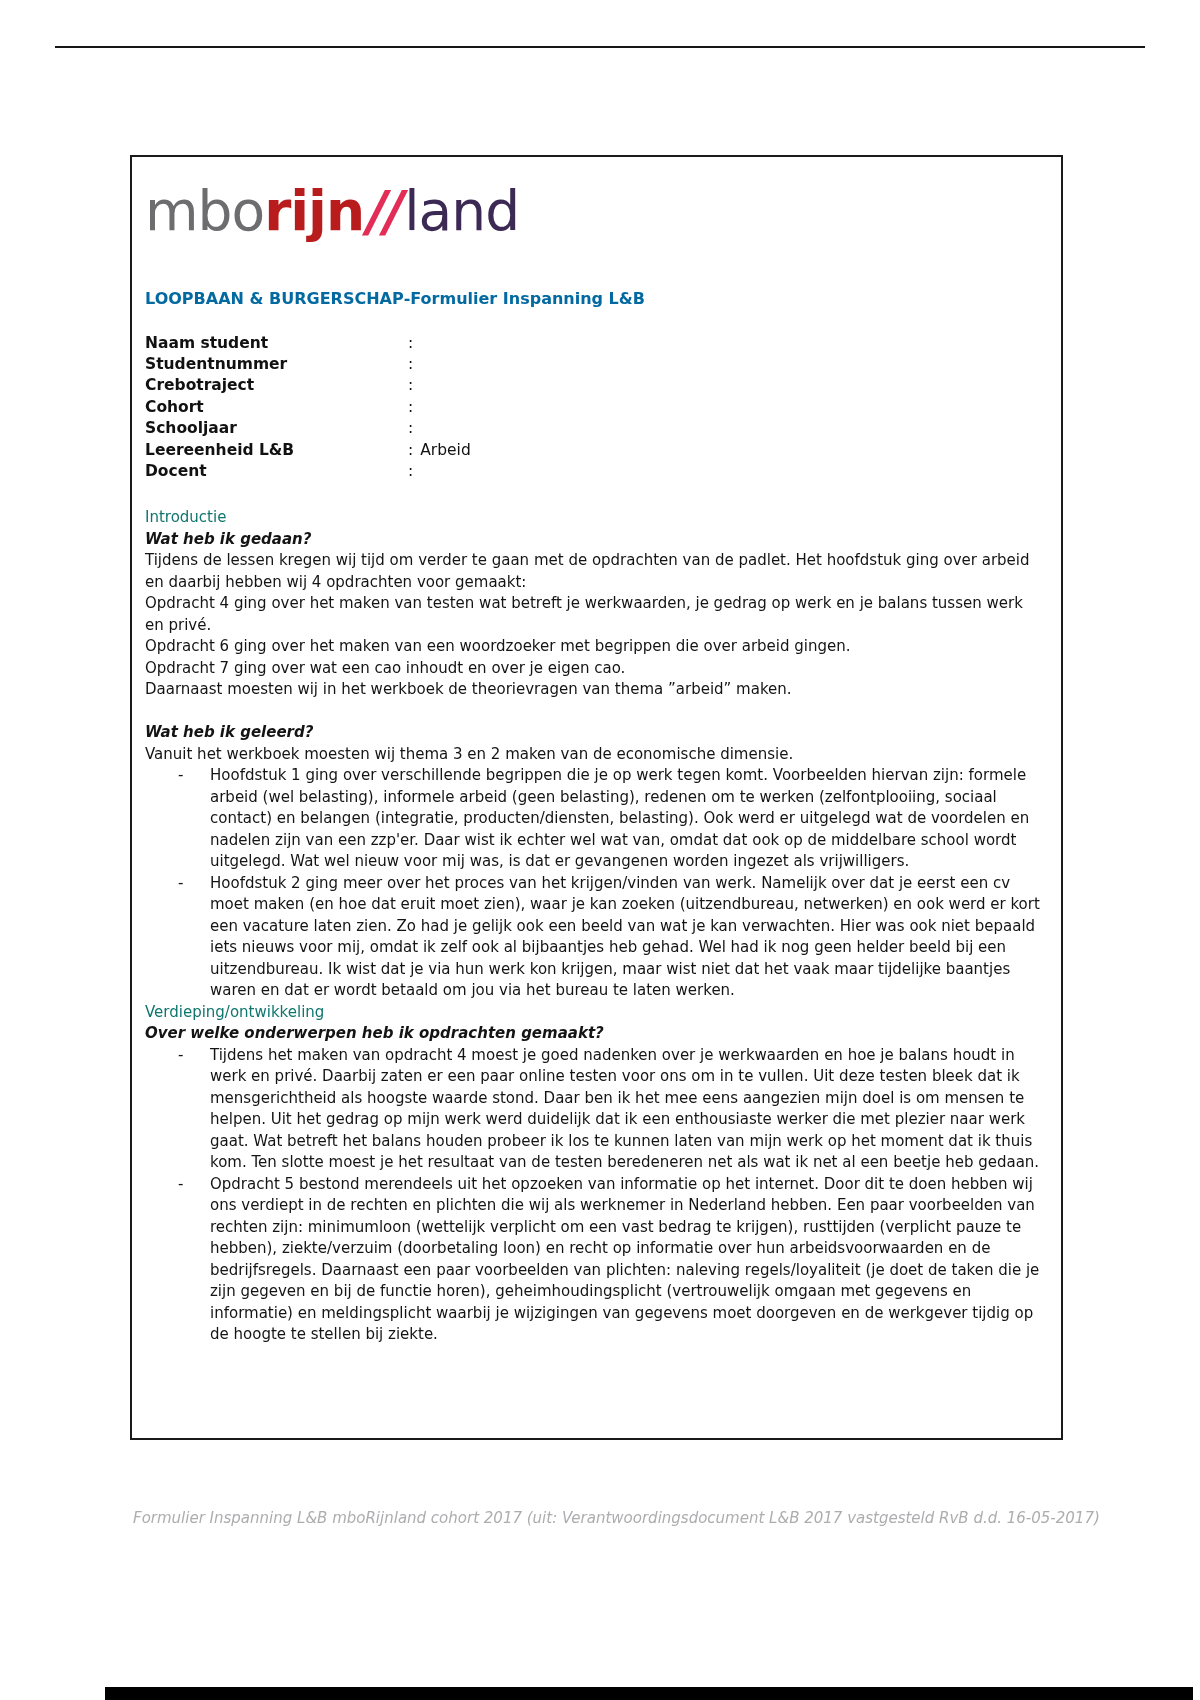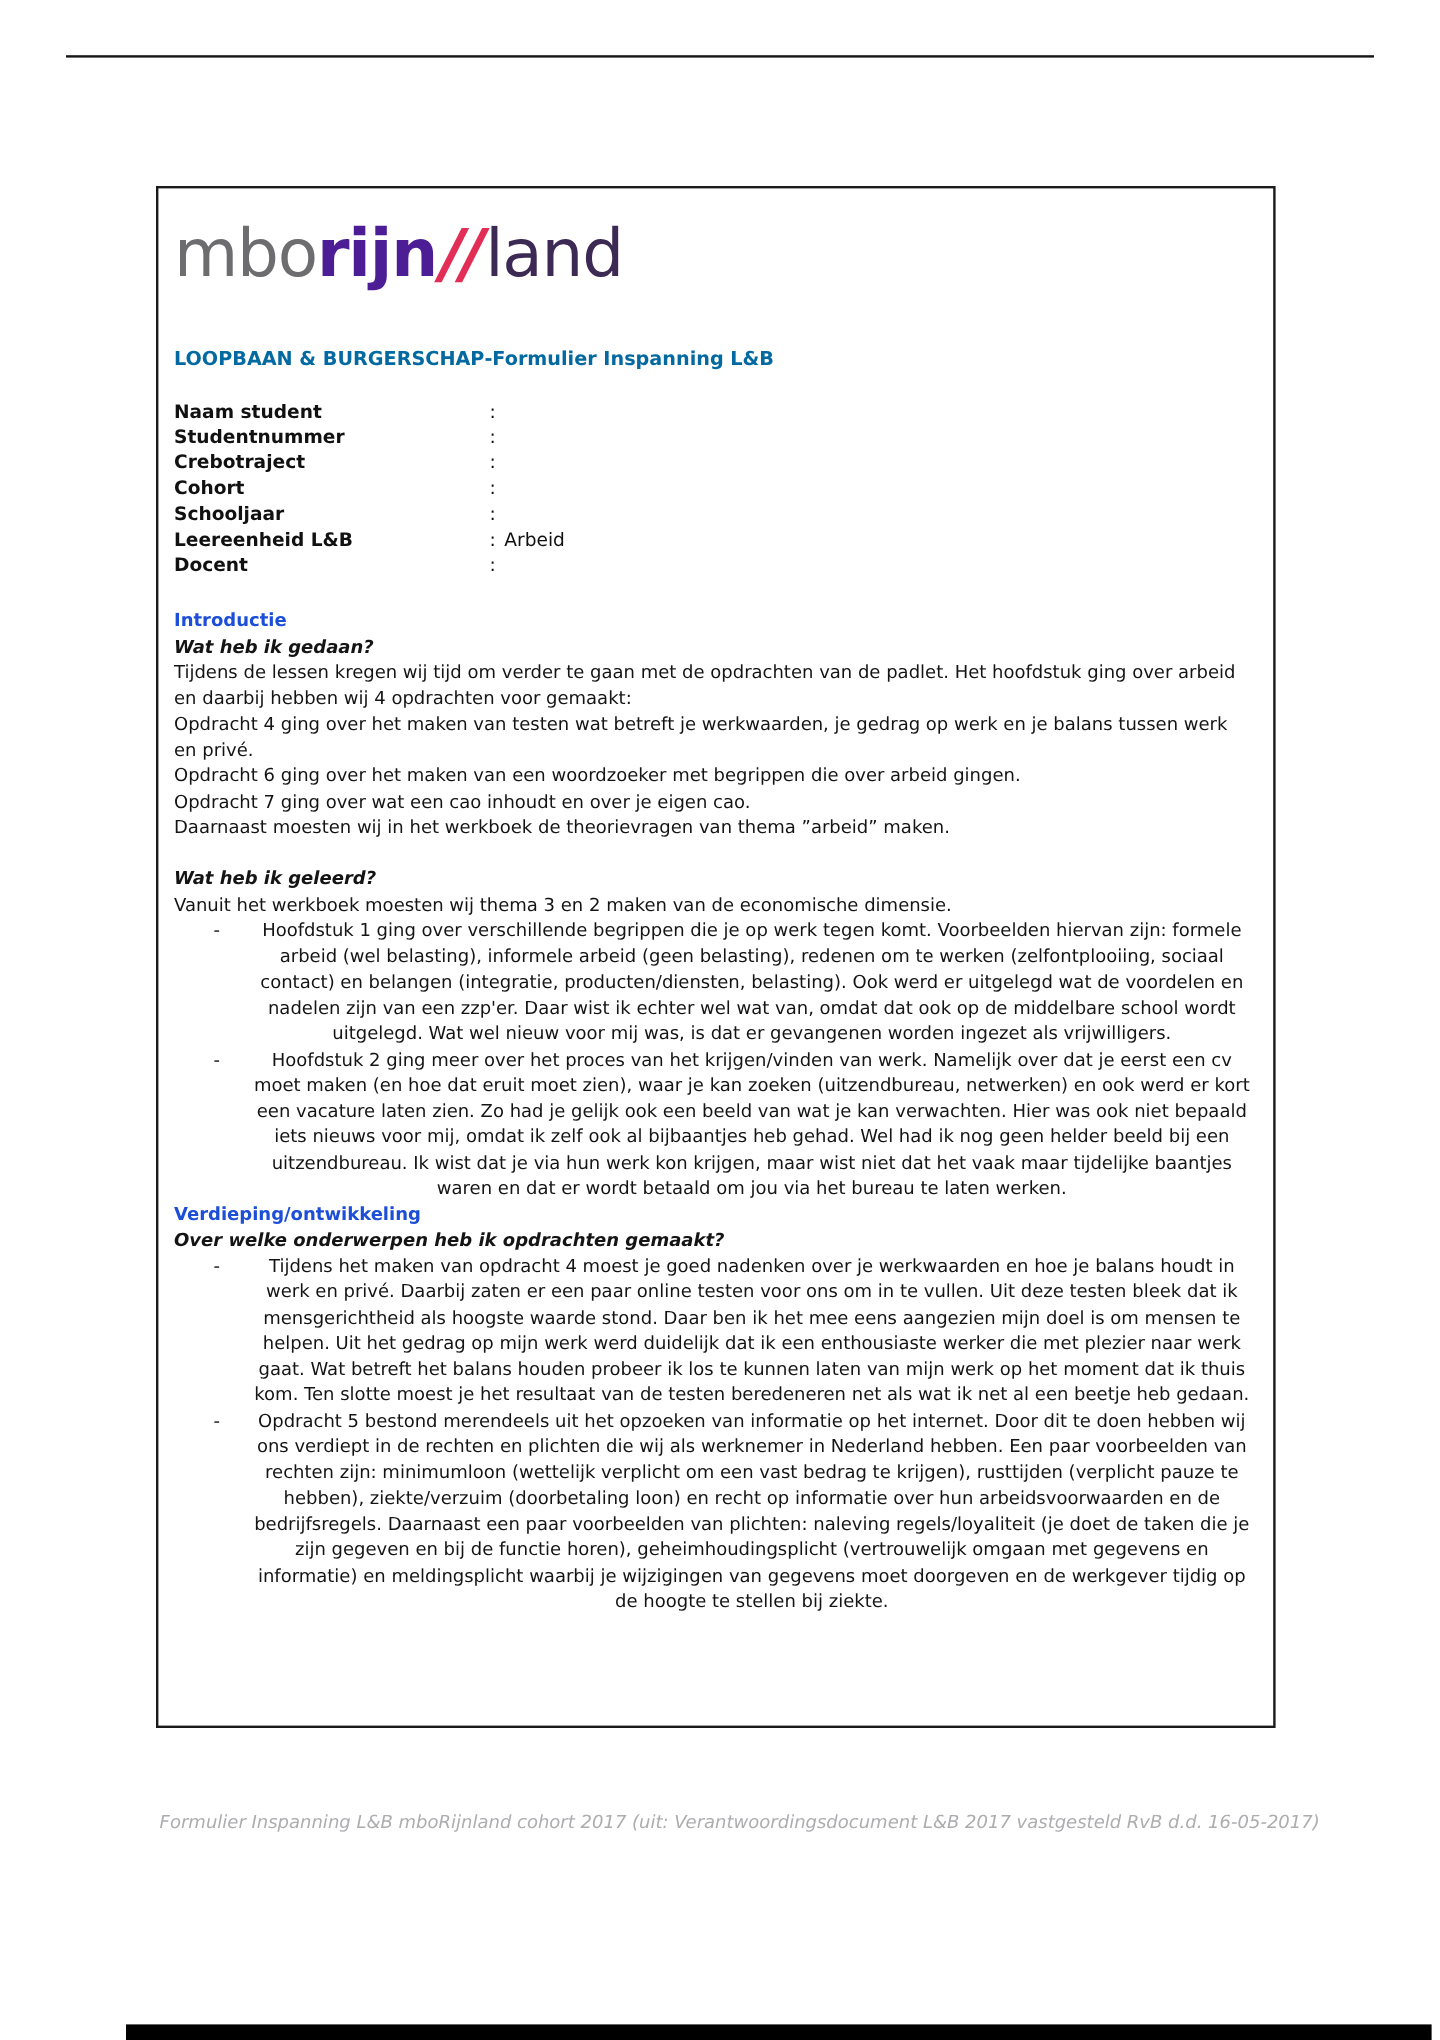--- a/index.html
+++ b/index.html
@@ -7,42 +7,42 @@
               font-family:"DejaVu Sans","Liberation Sans",sans-serif; color:#141414; }
   .page { position:relative; width:1200px; height:1700px; background:#ffffff; }
 
   .top-rule { position:absolute; left:55px; top:46px; width:1090px; height:2px; background:#161616; }
 
   .doc { position:absolute; left:130px; top:155px; width:933px; height:1285px;
          border:2px solid #1a1a1a; background:#ffffff; padding:0 18px 0 13px; }
 
   .logo { margin-top:24px; font-size:55px; line-height:1.1; letter-spacing:-1px; white-space:nowrap; }
   .logo-mbo   { color:#6d6d70; font-weight:400; }
-  .logo-rijn  { color:#4c1d95; font-weight:700; }
+  .logo-rijn  { color:#b91c1c; font-weight:700; }
   .logo-slashes { color:#e22e56; font-weight:700; font-style:italic; letter-spacing:-3px; padding:0 3px; }
   .logo-land  { color:#3c2a55; font-weight:400; }
 
   .doc-title { margin-top:46px; display:flex; align-items:center; 
                font-size:16px; font-weight:700; color:#0369a1; line-height:21px; }
 
   .form { margin-top:24px; font-size:15.5px; line-height:21.4px; color:#111111; }
   .form-row { display:flex; }
   .f-label { font-weight:700; width:263px; flex:none; }
   .f-colon { flex:none; margin-right:7px; }
   .f-value { }
 
   .content { margin-top:25px; font-size:15px; line-height:21.5px; color:#141414; }
   .content p { margin:0; }
-  .h-purple { color:#1d4ed8; font-weight:700; }
+  .h-purple { color:#0f766e; font-weight:400; }
   .q { font-weight:700; font-style:italic; }
   .q.spaced { margin-top:21.5px; }
 
   .bullet { display:flex; padding-left:33px; }
   .bullet .dash { flex:none; width:32px; }
-  .bullet .btext { flex:1;text-align:center; }
+  .bullet .btext { flex:1; }
 
   .footer { position:absolute; left:133px; top:1509px; width:1000px;
             font-size:15px; color:#adadb0; line-height:18px;font-style:italic; }
 
   .bottom-bar { position:absolute; left:105px; top:1687px; width:1088px; height:13px; background:#000000; }
 </style>
 </head>
 <body>
 
 <div class="page">

